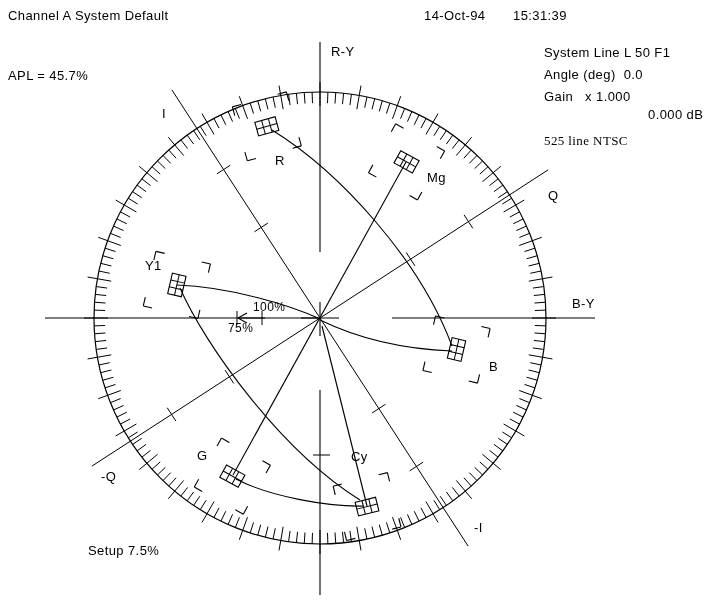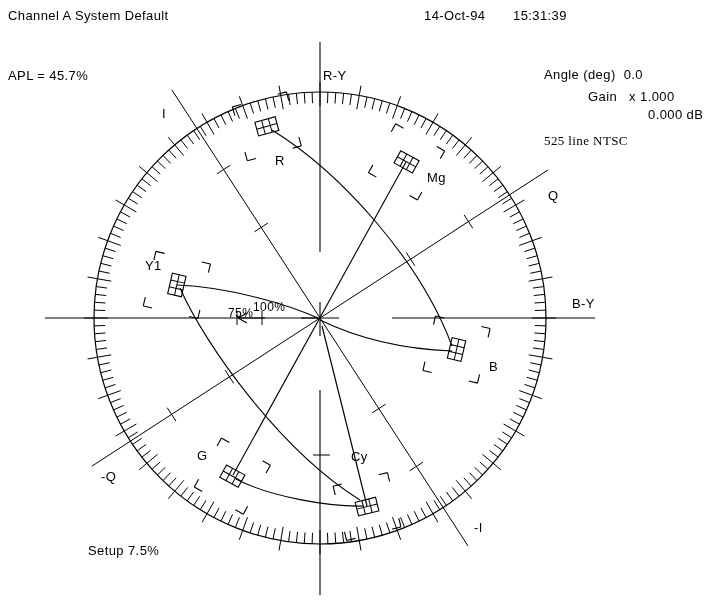--- a/index.html
+++ b/index.html
@@ -324,36 +324,37 @@
         <line x1="333.0778462162328" y1="486.1922101000655" x2="341.8105077527168" y2="484.0149130396685" stroke="#000000" stroke-width="1.1"></line>
       </g>
   </svg>
 
   <div class="lbl" style="left:8px; top:9px;">Channel A System Default</div>
   <div class="lbl" style="left:424px; top:9px;">14-Oct-94</div>
   <div class="lbl" style="left:513px; top:9px;">15:31:39</div>
 
   <div class="lbl" style="left:8px; top:69px;">APL = 45.7%</div>
 
+  <div class="lbl" style="left:544px; top:46px;">System Line L 50 F1</div>
   <div class="lbl" style="left:544px; top:68px;">Angle (deg)  0.0</div>
-  <div class="lbl" style="left:544px; top:90px;margin-left:44px;">Gain   x 1.000</div>
+  <div class="lbl" style="left:544px; top:90px;">Gain   x 1.000</div>
   <div class="lbl" style="left:612px; top:108px;margin-left:36px;">0.000 dB</div>
   <div class="lbl" style="left:544px; top:134px;font-family:Liberation Serif, serif;">525 line NTSC</div>
 
   <div class="lbl" style="left:68px; top:544px;margin-left:20px;">Setup 7.5%</div>
 
-  <div class="lbl" style="left:323px; top:45px;margin-top:24px;">R-Y</div>
+  <div class="lbl" style="left:331px; top:45px;">R-Y</div>
   <div class="lbl" style="left:572px; top:297px;">B-Y</div>
   <div class="lbl" style="left:162px; top:107px;">I</div>
   <div class="lbl" style="left:548px; top:189px;">Q</div>
   <div class="lbl" style="left:101px; top:470px;">-Q</div>
   <div class="lbl" style="left:474px; top:521px;">-I</div>
 
   <div class="lbl scale" style="left:253px; top:301px;">100%</div>
-  <div class="lbl scale" style="left:228px; top:307px;">75%</div>
+  <div class="lbl scale" style="left:228px; top:322px;">75%</div>
 
   <div class="lbl" style="left:275px; top:154px;">R</div>
   <div class="lbl" style="left:427px; top:171px;">Mg</div>
   <div class="lbl" style="left:145px; top:259px;">Y1</div>
   <div class="lbl" style="left:489px; top:360px;">B</div>
   <div class="lbl" style="left:197px; top:449px;">G</div>
   <div class="lbl" style="left:351px; top:450px;">Cy</div>
 
 </div>
 

